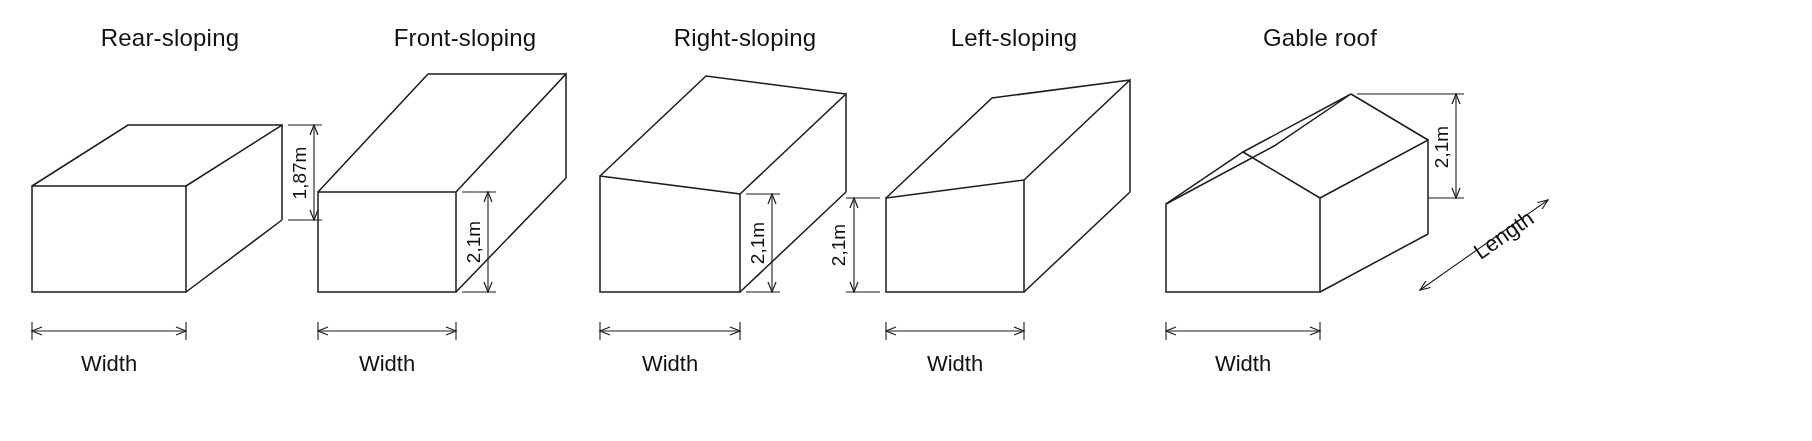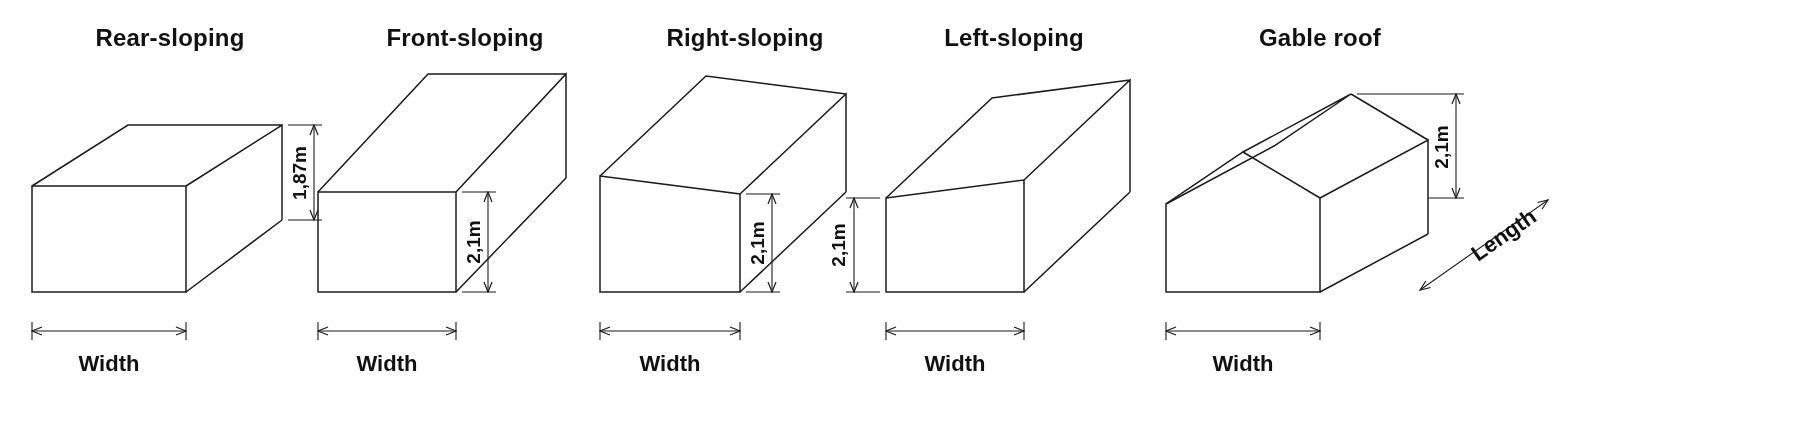--- a/index.html
+++ b/index.html
@@ -1,17 +1,17 @@
 <!DOCTYPE html>
 <html><head>
 <meta charset="utf-8">
 <style>
   html,body{margin:0;padding:0;background:#ffffff;}
   .canvas{position:relative;width:1812px;height:441px;background:#ffffff;overflow:hidden;
-          font-family:"Liberation Sans",sans-serif;font-weight:bold;}
+          font-family:"Liberation Sans",sans-serif;}
   svg{display:block;}
   .edge{stroke:#1c1c1c;stroke-width:1.5;fill:none;stroke-linejoin:miter;stroke-linecap:butt;}
   .thin{stroke:#1c1c1c;stroke-width:1.1;fill:none;}
   .arrows{marker-start:url(#arr);marker-end:url(#arr);}
   text{fill:#111111;font-family:"Liberation Sans",sans-serif;text-anchor:middle;stroke:none;}
   .title{font-size:24px;letter-spacing:.2px;}
   .dimtext{font-size:19px;}
   .wlabel{font-size:22px;}
   .llabel{font-size:22px;}
 </style>

